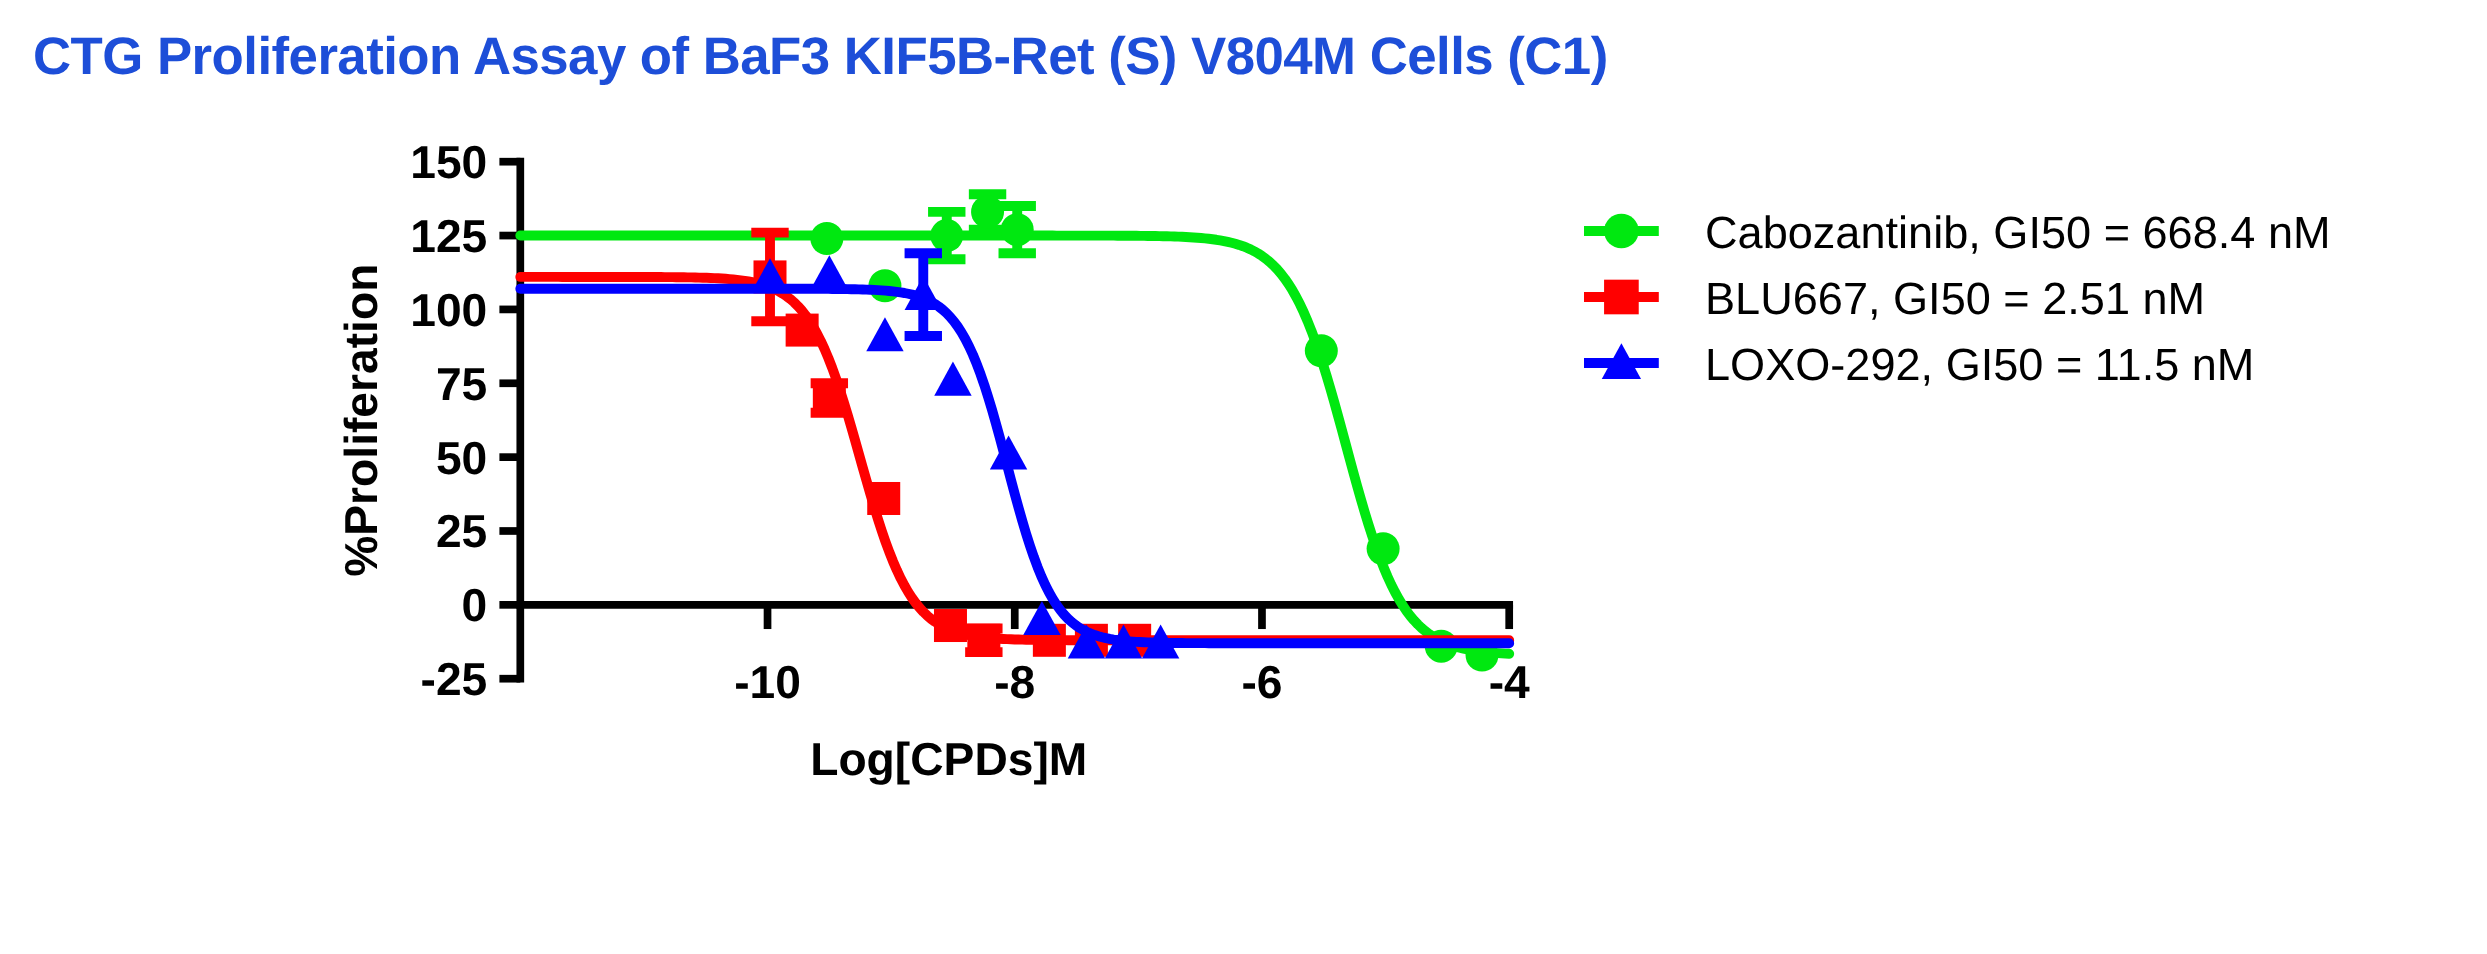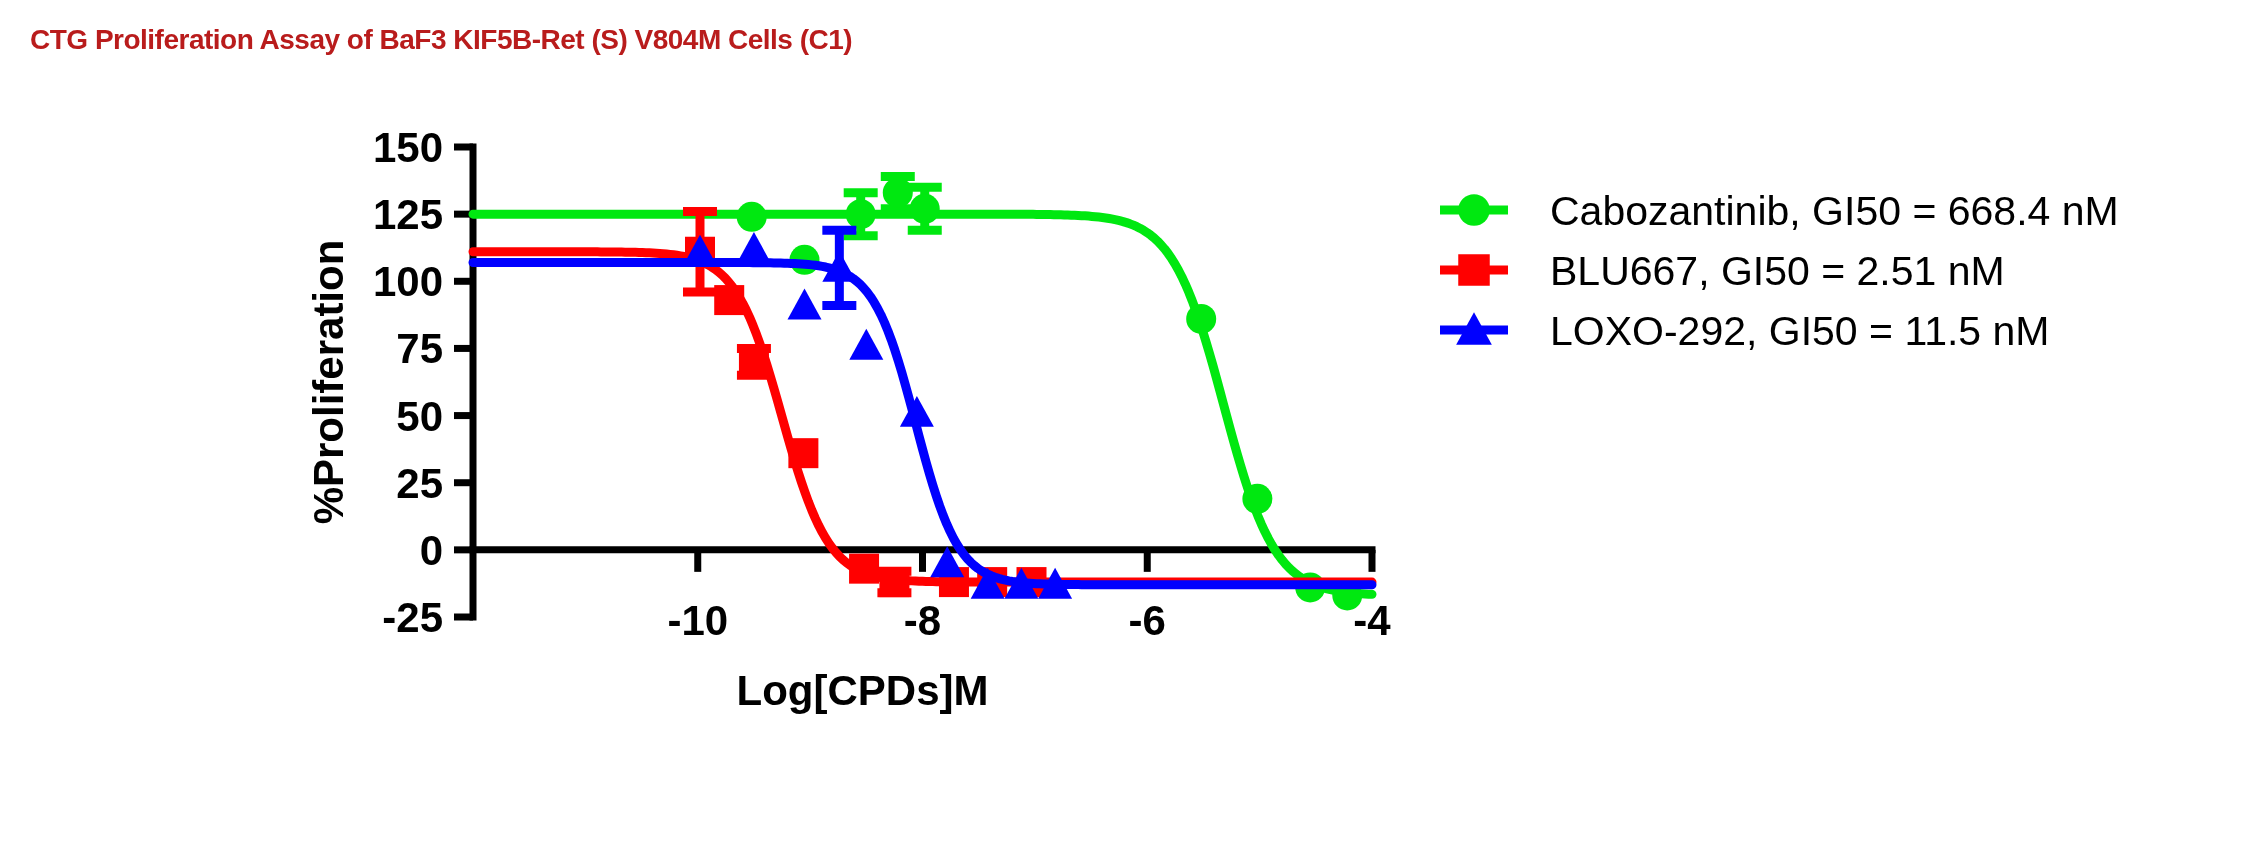--- a/index.html
+++ b/index.html
@@ -17,23 +17,23 @@
   #figure {
     position: absolute;
     inset: 0;
     width: 2261px;
     height: 867px;
   }
   .chart-title {
     position: absolute;
     left: 30px;
     top: 24px;
-    font-size: 28px;
+    font-size: 48px;
     font-weight: bold;
-    color: #b91c1c;
+    color: #1d4ed8;
     letter-spacing: -0.5px;
     white-space: nowrap;
     font-family: "Liberation Sans", sans-serif;
   }
   svg.plot {
     position: absolute;
     left: 0;
     top: 0;
     width: 2261px;
     height: 867px;

